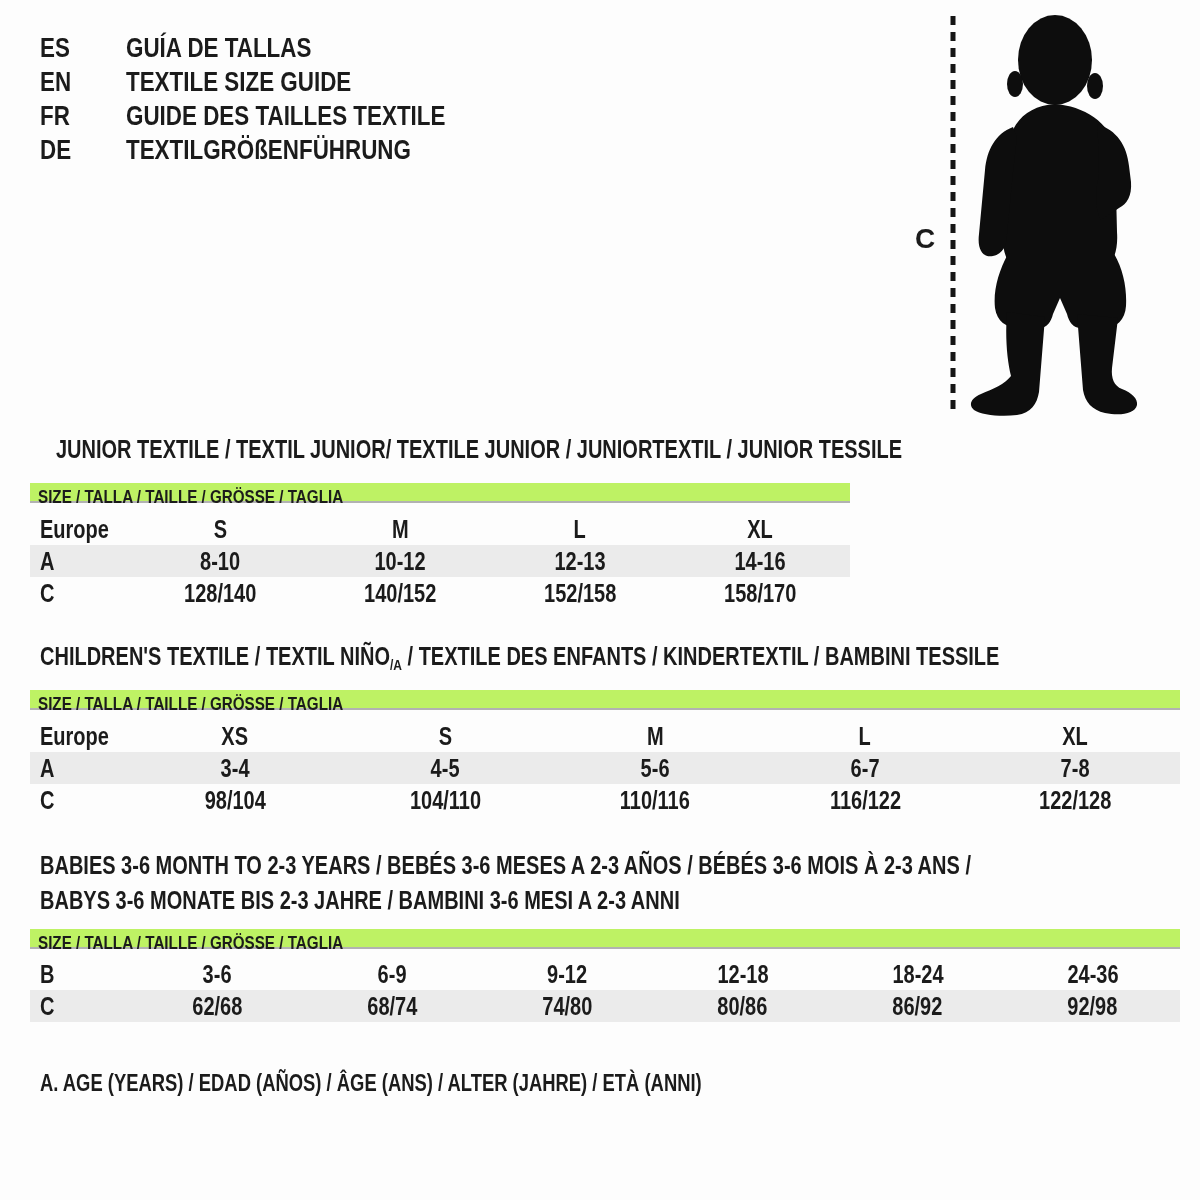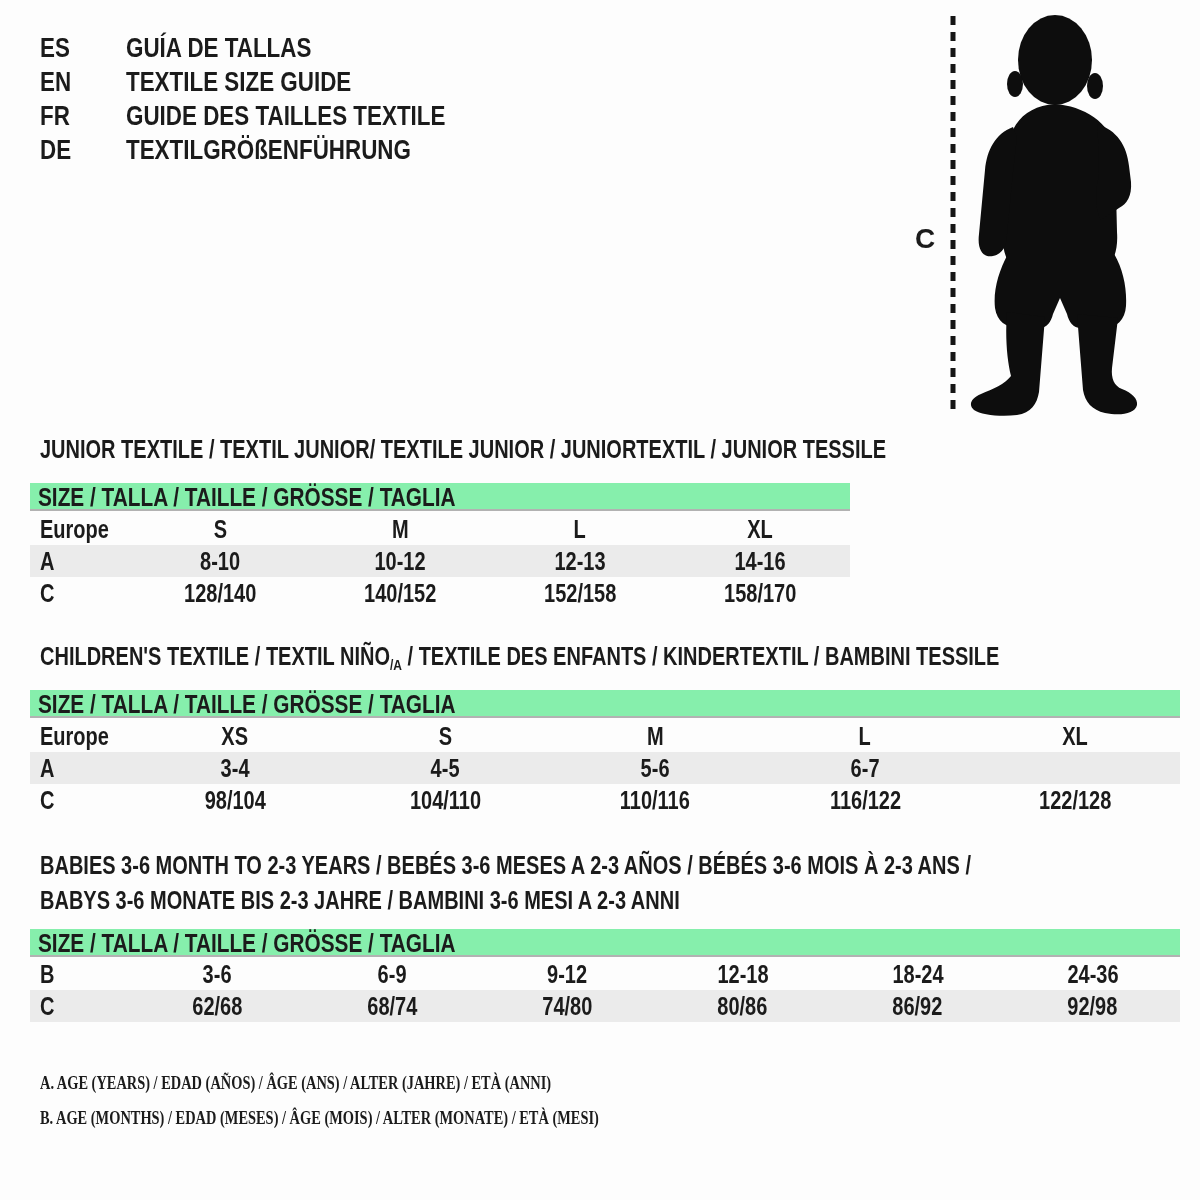--- a/index.html
+++ b/index.html
@@ -13,34 +13,34 @@
   
   .cond { display:inline-block; white-space:nowrap; transform:scaleX(0.8); transform-origin:0 50%; }
   .cc   { transform-origin:50% 50%; }
   
   .lang-row { height:34px; line-height:34px; font-size:28px; }
   .lang-code { display:inline-block; width:78px; }
   
   .tbl-title { font-size:25px; line-height:26px; }
   .tbl-title2 { font-size:25px; line-height:35px; }
   .bar {
-    background:#86efac; border-bottom:2px solid #b2b2b2;
-    height:28px; line-height:28px; font-size:26px; padding-left:8px;
+    background:#bef264; border-bottom:2px solid #b2b2b2;
+    height:20px; line-height:28px; font-size:19px; padding-left:8px;
     box-sizing:border-box;
   }
   .trow { display:grid; height:32px; align-items:center; font-size:25px; }
   .g4 { grid-template-columns:100px repeat(4,1fr); }
   .g5 { grid-template-columns:100px repeat(5,1fr); }
   .g6 { grid-template-columns:100px repeat(6,1fr); }
   .trow.alt { background:#ebebeb; }
   .lblcell { padding-left:10px; }
   .valcell { text-align:center; }
   .sub { font-size:15px; vertical-align:-5px; }
   
-  .legend-line { font-size:18px; line-height:35px;font-family:Liberation Serif, serif; }
+  .legend-line { font-size:23px; line-height:35px; }
   svg text { font-family:"Liberation Sans","DejaVu Sans",sans-serif; }
 </style>
 </head>
 <body>
 
 <div id="page">
 
   <div class="abs" style="left:40px; top:31px;">
     <div class="lang-row">
       <span class="lang-code"><span class="cond">ES</span></span>
@@ -76,21 +76,21 @@
       <path d="M132,112 C152,118 162,134 164,154 L166,170 C167,184 162,192 154,196 L136,208 C130,198 130,182 133,168 L134,140 Z"></path>
 
       <path d="M44,240 C34,258 28,278 30,296 C32,310 42,316 54,316 L74,316 C82,316 86,310 88,302 L95,286 L102,302 C104,310 108,316 116,316 L138,316 C152,316 160,308 161,294 C162,276 158,256 148,240 Z"></path>
 
       <path d="M42,300 C40,324 42,348 46,364 C40,372 28,377 16,382 C6,386 3,393 9,398 C16,403 36,405 52,403 C66,401 72,392 74,380 L80,305 Z"></path>
 
       <path d="M112,302 L118,378 C120,390 127,398 140,401 C155,404 170,402 172,393 C173,387 167,381 157,377 C149,374 146,366 147,356 L153,306 Z"></path>
     </g>
   </svg>
 
-  <div class="abs tbl-title" style="left:40px; top:436px;">
+  <div class="abs tbl-title" style="left:56px; top:436px;">
     <span class="cond">JUNIOR TEXTILE / TEXTIL JUNIOR/ TEXTILE JUNIOR / JUNIORTEXTIL / JUNIOR TESSILE</span>
   </div>
   <div class="abs bar" style="left:30px; top:483px; width:820px;">
     <span class="cond">SIZE / TALLA / TAILLE / GRÖSSE / TAGLIA</span>
   </div>
   <div class="abs trow g4" style="left:30px; top:513px; width:820px;">
     <div class="lblcell"><span class="cond">Europe</span></div>
     <div class="valcell"><span class="cond cc">S</span></div>
     <div class="valcell"><span class="cond cc">M</span></div>
     <div class="valcell"><span class="cond cc">L</span></div>
@@ -124,20 +124,21 @@
     <div class="valcell"><span class="cond cc">M</span></div>
     <div class="valcell"><span class="cond cc">L</span></div>
     <div class="valcell"><span class="cond cc">XL</span></div>
   </div>
   <div class="abs trow g5 alt" style="left:30px; top:752px; width:1150px;">
     <div class="lblcell"><span class="cond">A</span></div>
     <div class="valcell"><span class="cond cc">3-4</span></div>
     <div class="valcell"><span class="cond cc">4-5</span></div>
     <div class="valcell"><span class="cond cc">5-6</span></div>
     <div class="valcell"><span class="cond cc">6-7</span></div>
+    <div class="valcell"><span class="cond cc">7-8</span></div>
   </div>
   <div class="abs trow g5" style="left:30px; top:784px; width:1150px;">
     <div class="lblcell"><span class="cond">C</span></div>
     <div class="valcell"><span class="cond cc">98/104</span></div>
     <div class="valcell"><span class="cond cc">104/110</span></div>
     <div class="valcell"><span class="cond cc">110/116</span></div>
     <div class="valcell"><span class="cond cc">116/122</span></div>
     <div class="valcell"><span class="cond cc">122/128</span></div>
   </div>
 
@@ -162,16 +163,15 @@
     <div class="valcell"><span class="cond cc">62/68</span></div>
     <div class="valcell"><span class="cond cc">68/74</span></div>
     <div class="valcell"><span class="cond cc">74/80</span></div>
     <div class="valcell"><span class="cond cc">80/86</span></div>
     <div class="valcell"><span class="cond cc">86/92</span></div>
     <div class="valcell"><span class="cond cc">92/98</span></div>
   </div>
 
   <div class="abs" style="left:40px; top:1066px;">
     <div class="legend-line"><span class="cond">A. AGE (YEARS) / EDAD (AÑOS) / ÂGE (ANS) / ALTER (JAHRE) / ETÀ (ANNI)</span></div>
-    <div class="legend-line"><span class="cond">B. AGE (MONTHS) / EDAD (MESES) / ÂGE (MOIS) / ALTER (MONATE) / ETÀ (MESI)</span></div>
   </div>
 
 </div>
 
 </body></html>

